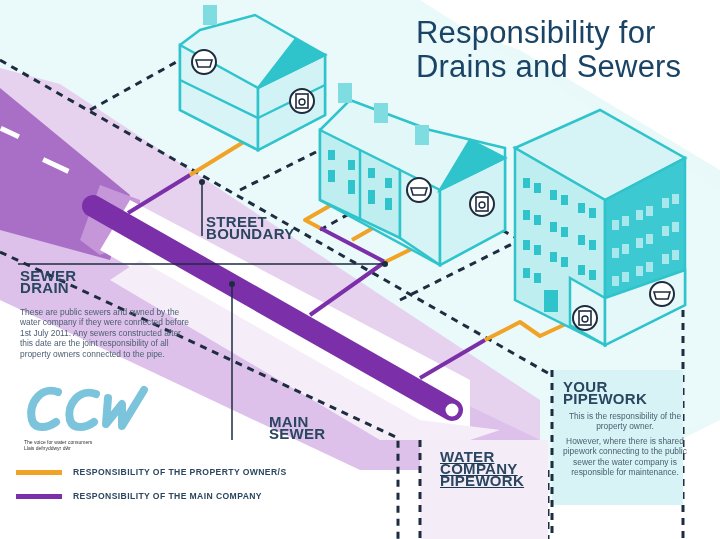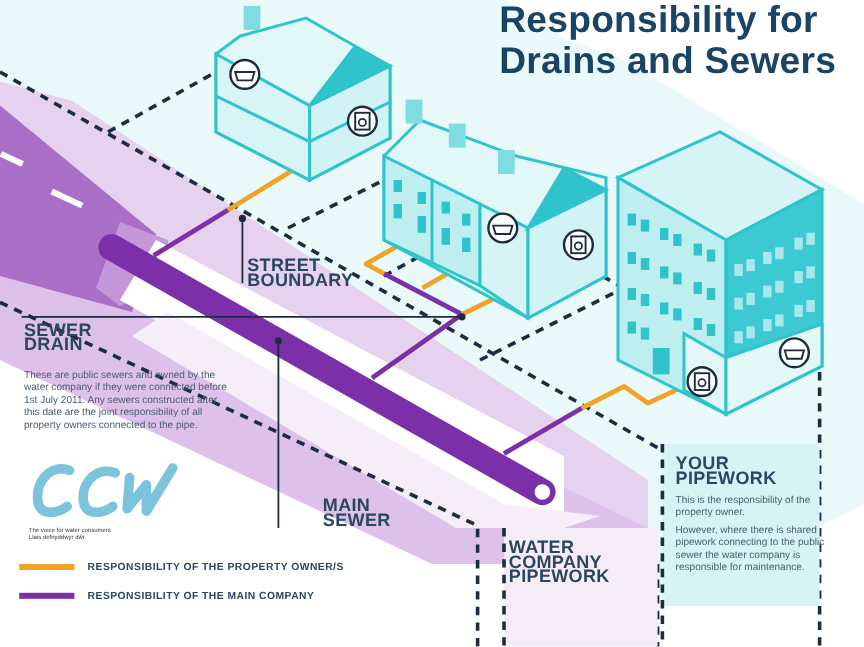--- a/index.html
+++ b/index.html
@@ -1,34 +1,34 @@
 <!DOCTYPE html>
 <html><head>
 <meta charset="utf-8">
 <style>
   * { box-sizing: border-box; margin: 0; padding: 0; }
   html, body { width: 720px; height: 539px; overflow: hidden; background: #ffffff; }
   body { position: relative; font-family: "Liberation Sans", "DejaVu Sans", sans-serif; color: #1d3a55; }
   #illustration { position: absolute; left: 0; top: 0; width: 720px; height: 539px; }
-  .title { position: absolute; left: 416px; top: 0; font-size: 31px; line-height: 34px; color: #1a4466; font-weight: 700; letter-spacing: 0.2px; }
+  .title { position: absolute; left: 416px; top: 16px; font-size: 31px; line-height: 34px; color: #1a4466; font-weight: 400; letter-spacing: 0.2px; }
   .title span { display: block; }
   .label { position: absolute; font-weight: 700; font-size: 15px; line-height: 12px; color: #2a4660; letter-spacing: 0.3px; }
   .label span { display: block; }
   .desc { position: absolute; font-size: 8.4px; line-height: 10.4px; color: #4b5e70; }
   .desc p { margin-bottom: 4px; }
   .shared-label { left: 20px; top: 270px; }
   .shared-desc { left: 20px; top: 307px; width: 170px; }
   .street-label { left: 206px; top: 216px; }
   .main-label { left: 234px; top: 416px; padding-left: 35px; }
-  .water-box { position: absolute; left: 424px; top: 451px; width: 124px; }
+  .water-box { position: absolute; left: 440px; top: 451px; width: 124px; text-decoration: underline; }
   .water-box .label { position: static; margin-bottom: 6px; }
   .water-box .desc { position: static; }
   .your-box { position: absolute; left: 563px; top: 381px; width: 124px; }
   .your-box .label { position: static; margin-bottom: 6px; }
-  .your-box .desc { position: static; }
+  .your-box .desc { position: static; text-align: center; }
   .logo { position: absolute; left: 22px; top: 382px; }
   .logo-text { position: absolute; left: 24px; top: 439px; font-size: 5px; line-height: 6px; color: #333; }
   .logo-text span { display: block; }
   .legend { position: absolute; left: 16px; top: 460px; }
   .legend-row { position: relative; height: 24px; display: flex; align-items: center; }
   .legend-swatch { width: 46px; height: 5px; }
   .legend-label { position: absolute; left: 57px; font-weight: 700; font-size: 8.6px; color: #2a4660; letter-spacing: 0.4px; white-space: nowrap; }
 </style>
 </head>
 <body>

